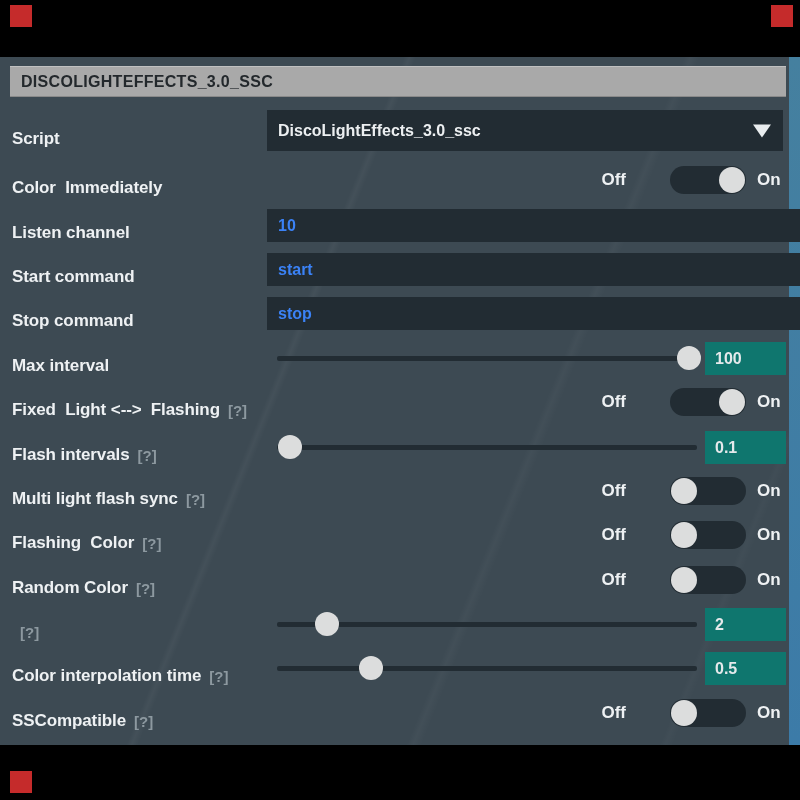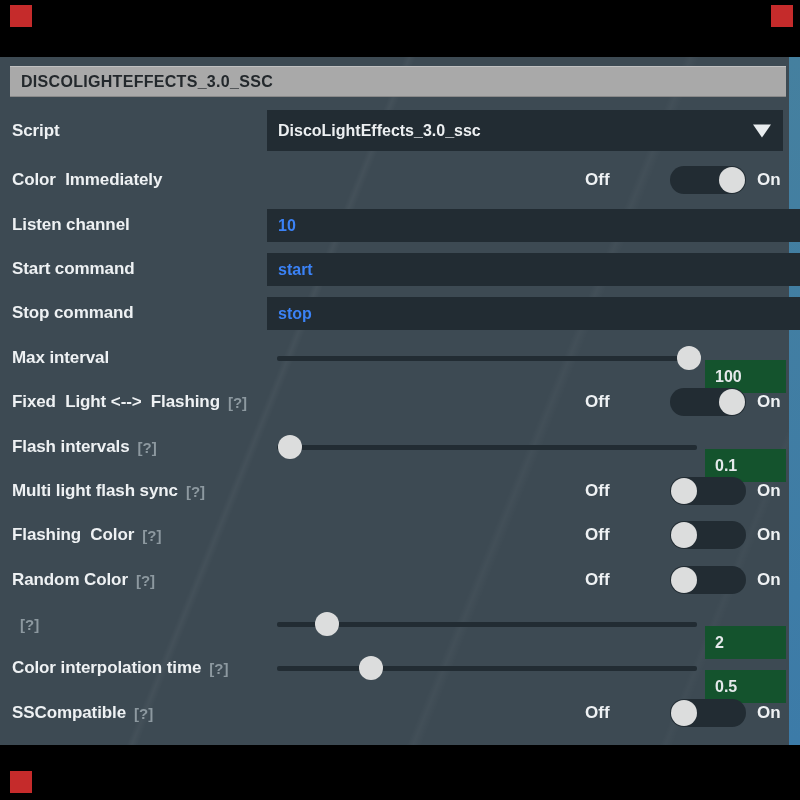--- a/index.html
+++ b/index.html
@@ -30,21 +30,21 @@
     position:absolute; left:10px; top:9px; width:776px; height:31px;
     background:#a9a9a9;
     box-shadow: inset 0 1px 0 rgba(255,255,255,0.28), inset 0 -1px 0 rgba(0,0,0,0.18);
     display:flex; align-items:center; padding-left:11px;
   }
   .title-bar span {
     color:#23282c; font-size:16px; font-weight:bold; letter-spacing:0.3px; white-space:pre;
   }
   .row { position:absolute; left:0; width:789px; height:44px; }
   .label-wrap {
-    position:absolute; left:12px; top:0; height:44px;
+    position:absolute; left:12px; top:8px; height:44px;
     display:flex; align-items:center;
   }
   .row-label { color:#eef1f3; font-size:17px; font-weight:bold; white-space:pre; letter-spacing:-0.1px; }
   .help-marker { color:#8d99a0; font-size:15px; font-weight:bold; margin-left:8px; }
 
   .dropdown {
     position:absolute; left:267px; top:1px; width:516px; height:41px;
     background:#222c33; display:flex; align-items:center; cursor:pointer;
   }
   .dd-value { margin-left:11px; color:#eceff1; font-size:16px; font-weight:bold; }
@@ -59,21 +59,21 @@
     position:absolute; left:267px; top:6px; width:584px; height:33px;
     background:#222c33; border:none; outline:none;
     color:#3b82f6; font-size:16px; font-weight:bold;
     padding-left:11px; font-family:inherit;
   }
 
   .off-label, .on-label {
     position:absolute; top:0; height:44px; line-height:44px;
     color:#eef1f3; font-size:17px; font-weight:bold;
   }
-  .off-label { left:585px; width:70px; }
+  .off-label { left:556px; width:70px; text-align:right; }
   .on-label  { left:757px; }
   .toggle {
     position:absolute; left:670px; top:8px; width:76px; height:28px;
     border-radius:14px; background:#222c33; cursor:pointer;
   }
   .toggle-knob {
     position:absolute; top:1px; width:26px; height:26px; border-radius:50%;
     background:#dcdddd;
   }
   .toggle.state-on  .toggle-knob { right:1px; }
@@ -81,22 +81,22 @@
 
   .slider-track {
     position:absolute; left:277px; top:20px; width:420px; height:5px;
     background:#222c33; border-radius:2px; cursor:pointer;
   }
   .slider-knob {
     position:absolute; top:10px; width:24px; height:24px; border-radius:50%;
     background:#dcdddd; cursor:pointer;
   }
   .value-box {
-    position:absolute; left:705px; top:24px; width:81px; height:33px;
-    background:#14532d; display:flex; align-items:center;
+    position:absolute; left:705px; top:6px; width:81px; height:33px;
+    background:#0f766e; display:flex; align-items:center;
   }
   .value-box span { margin-left:10px; color:#e5e9eb; font-size:16px; font-weight:bold; }
 
   .corner-marker { position:absolute; width:22px; height:22px; background:#c52b2b; }
   .corner-marker.tl { left:10px;  top:5px; }
   .corner-marker.tr { left:771px; top:5px; }
   .corner-marker.bl { left:10px;  top:771px; }
 </style>
 </head>
 <body>

